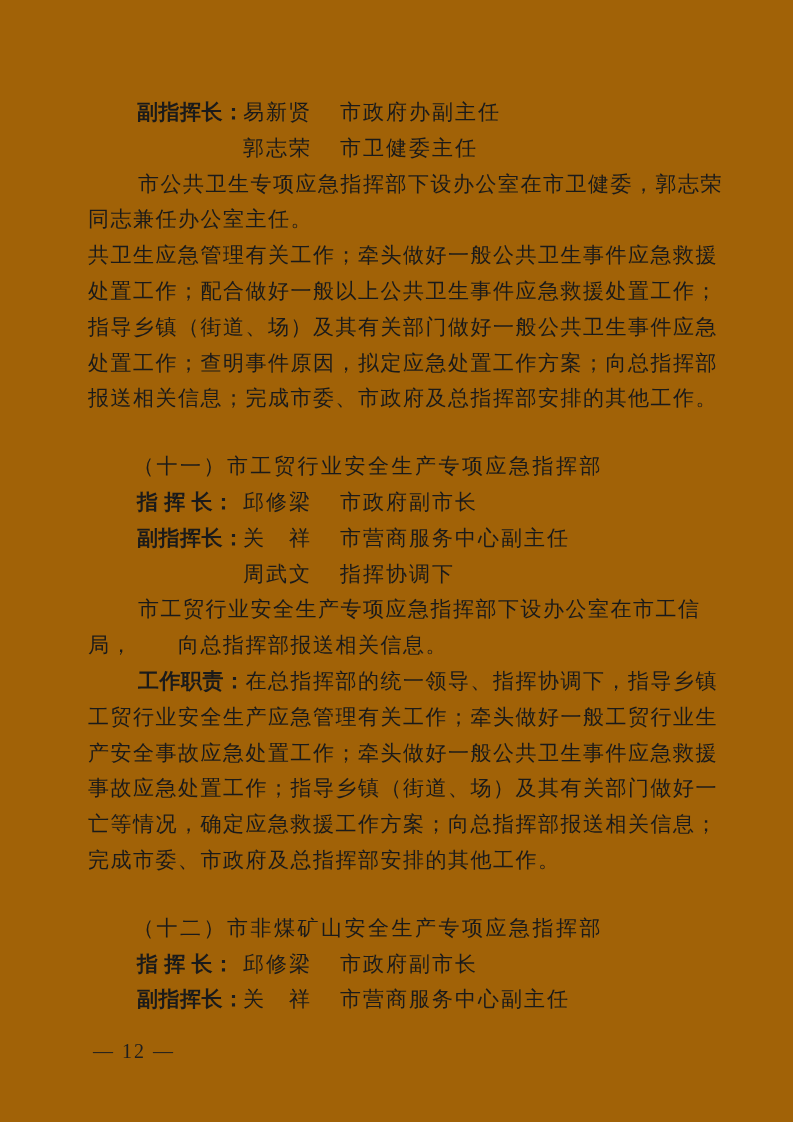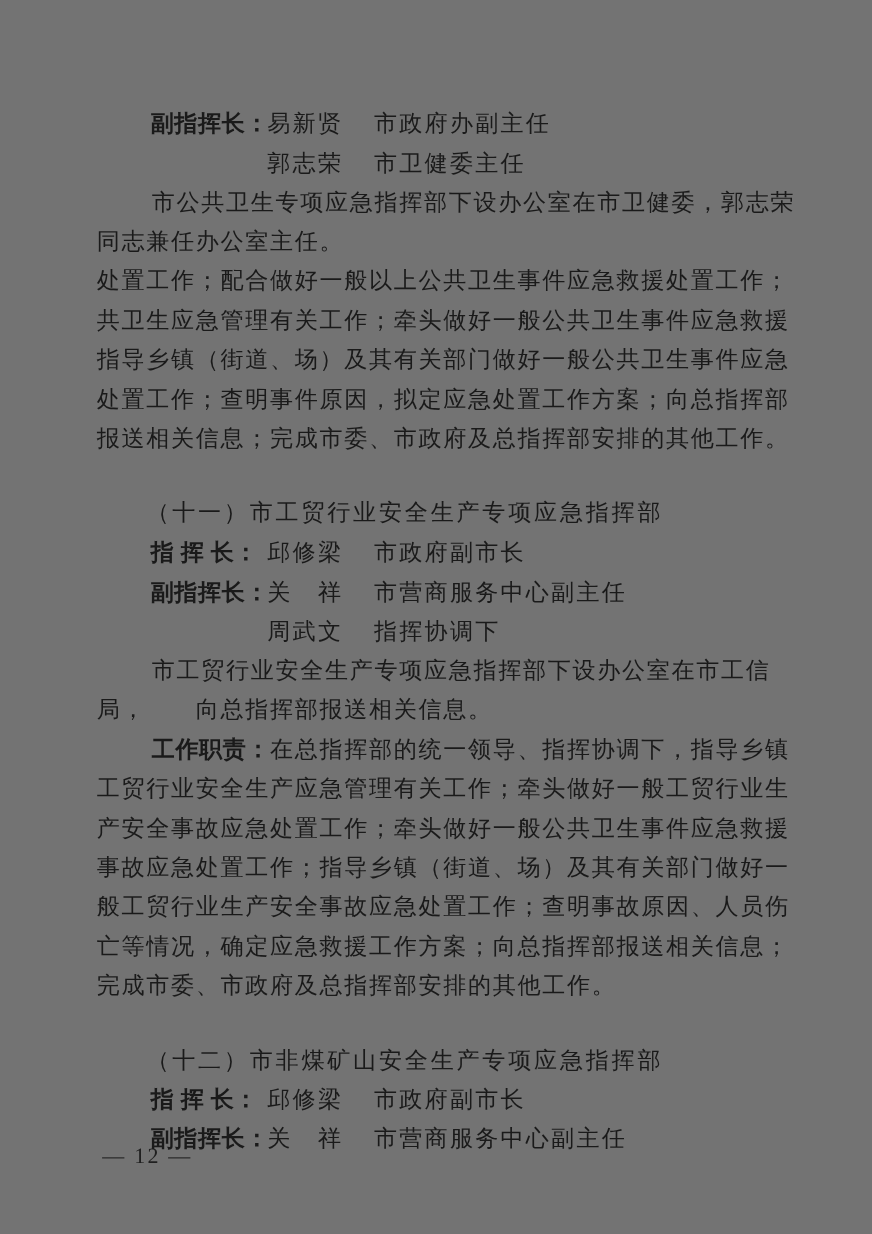--- a/index.html
+++ b/index.html
@@ -1,21 +1,21 @@
 <!DOCTYPE html>
 <html lang="zh"><head>
 <meta charset="utf-8">
 <style>
   html, body { margin: 0; padding: 0; background: #9a9a9a; }
   .page {
     position: relative;
     width: 793px;
     height: 1122px;
     margin: 0 auto;
-    background: #737373;
+    background: #a16207;
     font-family: "Liberation Serif", "DejaVu Serif", serif;
     color: #1a1a1a;
     overflow: hidden;
   }
   .doc-body {
     position: absolute;
     left: 88px;
     top: 95px;
     width: 625px;
   }
@@ -62,36 +62,35 @@
 </style>
 </head>
 <body>
 
 <div class="page">
   <main class="doc-body">
       <div class="line rank"><span class="label">副指挥长：</span><span class="name">易新贤</span><span class="title">市政府办副主任</span></div>
       <div class="line rank-cont"><span class="name">郭志荣</span><span class="title">市卫健委主任</span></div>
       <div class="line para-first"><span class="text">市公共卫生专项应急指挥部下设办公室在市卫健委，郭志荣</span></div>
       <div class="line para"><span class="text">同志兼任办公室主任。</span></div>
+      <div class="line para"><span class="text">共卫生应急管理有关工作；牵头做好一般公共卫生事件应急救援</span></div>
       <div class="line para"><span class="text">处置工作；配合做好一般以上公共卫生事件应急救援处置工作；</span></div>
-      <div class="line para"><span class="text">共卫生应急管理有关工作；牵头做好一般公共卫生事件应急救援</span></div>
       <div class="line para"><span class="text">指导乡镇（街道、场）及其有关部门做好一般公共卫生事件应急</span></div>
       <div class="line para"><span class="text">处置工作；查明事件原因，拟定应急处置工作方案；向总指挥部</span></div>
       <div class="line para"><span class="text">报送相关信息；完成市委、市政府及总指挥部安排的其他工作。</span></div>
       <div class="line heading"><span class="text">（十一）市工贸行业安全生产专项应急指挥部</span></div>
       <div class="line rank"><span class="label">指 挥 长：</span><span class="name">邱修梁</span><span class="title">市政府副市长</span></div>
       <div class="line rank"><span class="label">副指挥长：</span><span class="name">关　祥</span><span class="title">市营商服务中心副主任</span></div>
       <div class="line rank-cont"><span class="name">周武文</span><span class="title">指挥协调下</span></div>
       <div class="line para-first"><span class="text">市工贸行业安全生产专项应急指挥部下设办公室在市工信</span></div>
       <div class="line para"><span class="text">局，　　向总指挥部报送相关信息。</span></div>
       <div class="line duty-first"><span class="label">工作职责：</span><span class="text">在总指挥部的统一领导、指挥协调下，指导乡镇</span></div>
       <div class="line para"><span class="text">工贸行业安全生产应急管理有关工作；牵头做好一般工贸行业生</span></div>
       <div class="line para"><span class="text">产安全事故应急处置工作；牵头做好一般公共卫生事件应急救援</span></div>
       <div class="line para"><span class="text">事故应急处置工作；指导乡镇（街道、场）及其有关部门做好一</span></div>
-      <div class="line para"><span class="text">般工贸行业生产安全事故应急处置工作；查明事故原因、人员伤</span></div>
       <div class="line para"><span class="text">亡等情况，确定应急救援工作方案；向总指挥部报送相关信息；</span></div>
       <div class="line para"><span class="text">完成市委、市政府及总指挥部安排的其他工作。</span></div>
       <div class="line heading"><span class="text">（十二）市非煤矿山安全生产专项应急指挥部</span></div>
       <div class="line rank"><span class="label">指 挥 长：</span><span class="name">邱修梁</span><span class="title">市政府副市长</span></div>
       <div class="line rank"><span class="label">副指挥长：</span><span class="name">关　祥</span><span class="title">市营商服务中心副主任</span></div>
     </main>
   <footer class="page-number">— 12 —</footer>
 </div>
 
 </body></html>

